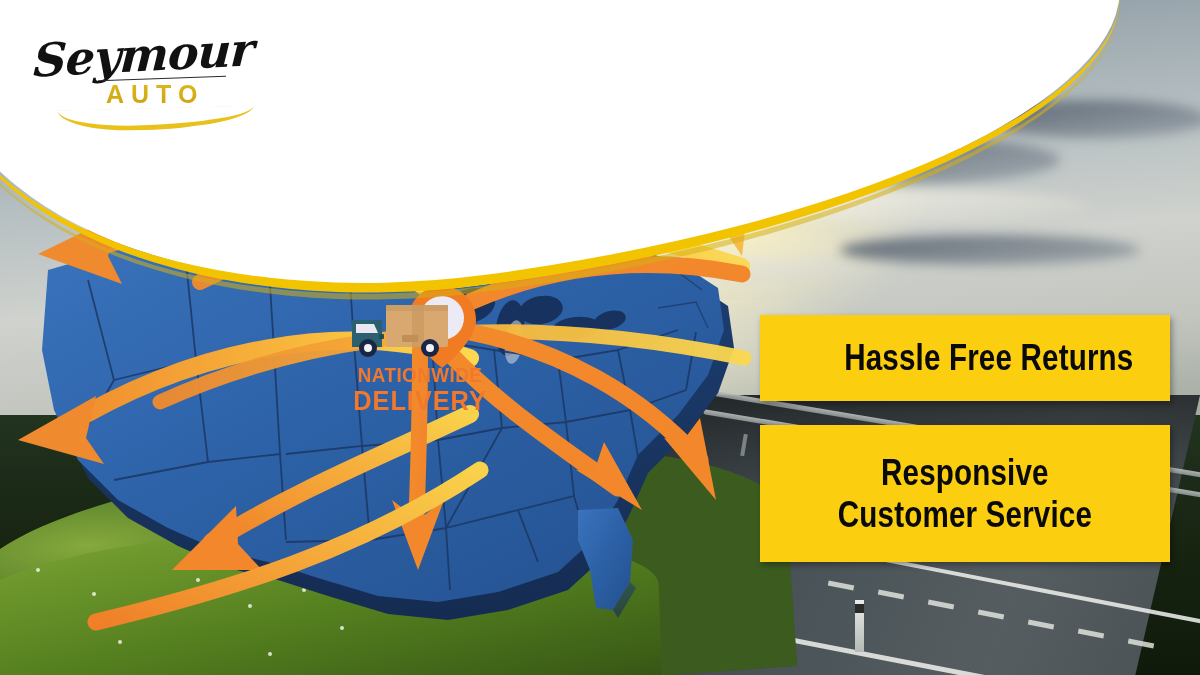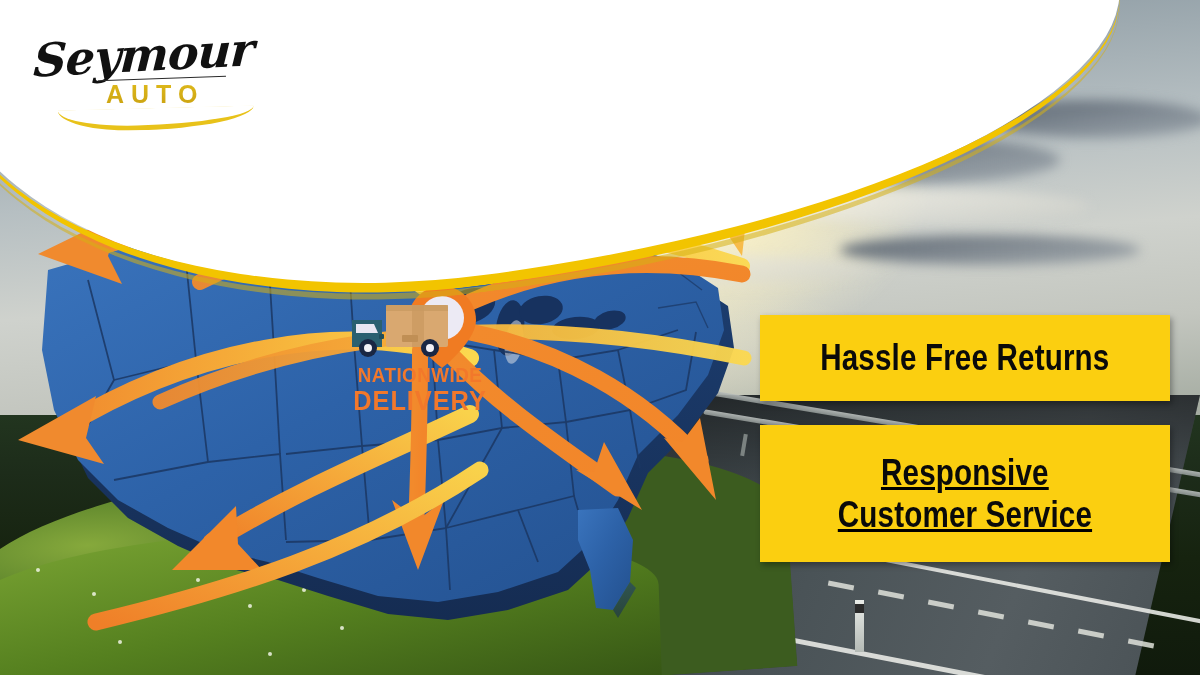--- a/index.html
+++ b/index.html
@@ -178,22 +178,22 @@
     box-shadow:2px 3px 6px rgba(0,0,0,.35);
   }
   .claim-line {
     font-family:"Liberation Sans Narrow","Liberation Sans", sans-serif;
     font-weight:700; color:#0a0a0a;
     font-size:37px; line-height:1.12; white-space:nowrap;
     transform:scaleX(.80); transform-origin:center;
     letter-spacing:.2px;
   }
   #claim-0 { top:150px; height:126px; }
-  #claim-1 { top:315px; height:86px; }
-  #claim-2 { top:425px; height:137px;text-decoration:underline; }
+  #claim-1 { top:315px; height:86px;align-items:flex-end; }
+  #claim-2 { top:425px; height:137px; }
 </style>
 </head>
 <body>
 
 <div id="banner">
 
   <div class="bg-sky"></div>
   <div class="sunglow"></div>
 
   <div>

